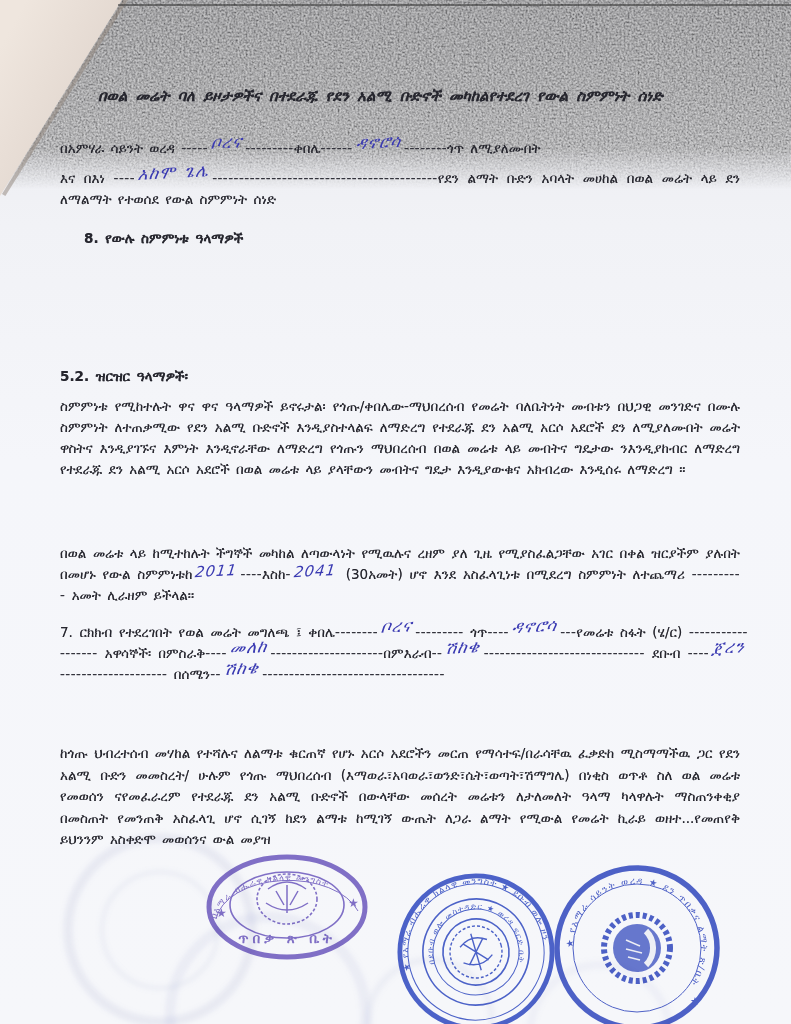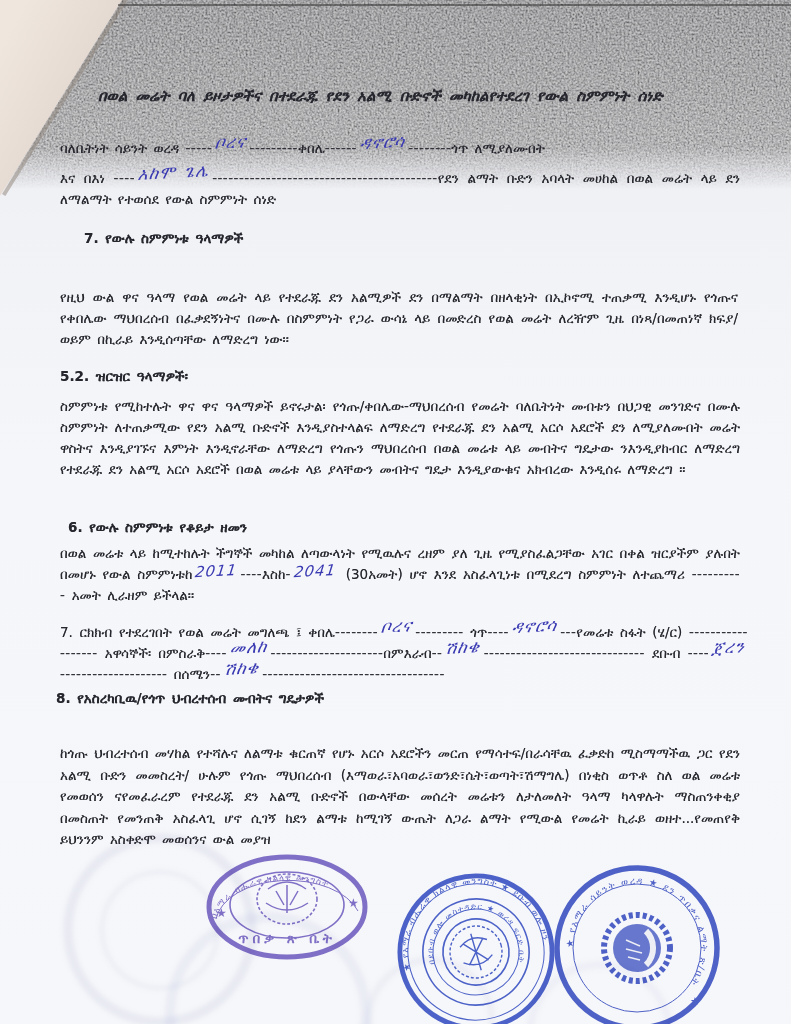--- a/index.html
+++ b/index.html
@@ -84,40 +84,37 @@
       <circle cx="160" cy="130" r="92" stroke-width="9" opacity=".16"></circle>
       <circle cx="160" cy="130" r="58" stroke-width="4" opacity=".12"></circle>
       <circle cx="268" cy="215" r="98" stroke-width="10" opacity=".13"></circle>
       <circle cx="430" cy="222" r="62" stroke-width="7" opacity=".10"></circle>
       <circle cx="600" cy="235" r="70" stroke-width="8" opacity=".09"></circle>
     </g>
   </svg>
 
   <div class="layer tx title" style="left:98px;top:84px;width:648px">በወል መሬት ባለ ይዞታዎችና በተደራጁ የደን አልሚ ቡድኖች መካከልየተደረገ የውል ስምምነት ሰነድ</div>
 
-  <div class="layer tx" style="left:60px;top:138px;width:672px"><span>ባለቤትነት ሳይንት ወረዳ </span><span class="dash">-----</span><span class="hw">ቦረና</span><span class="dash">---------</span><span>ቀበሌ</span><span class="dash">------</span><span class="hw">ዳኖሮሳ</span><span class="dash">--------</span><span>ጎጥ ለሚያለሙበት</span></div>
+  <div class="layer tx" style="left:60px;top:138px;width:672px"><span>በአምሃራ ሳይንት ወረዳ </span><span class="dash">-----</span><span class="hw">ቦረና</span><span class="dash">---------</span><span>ቀበሌ</span><span class="dash">------</span><span class="hw">ዳኖሮሳ</span><span class="dash">--------</span><span>ጎጥ ለሚያለሙበት</span></div>
 
   <div class="layer tx" style="left:60px;top:168px;width:680px"><span>እና  በእነ </span><span class="dash">----</span><span class="hw">አከሞ ጌሌ</span><span class="dash">------------------------------------------</span><span>የደን ልማት ቡድን አባላት መሀከል በወል መሬት ላይ ደን ለማልማት የተወሰደ የውል ስምምነት ሰነድ</span></div>
 
-  <div class="layer tx h" style="left:84px;top:228px;width:400px">7.  የውሉ ስምምነቱ ዓላማዎች</div>
+  <div class="layer tx h" style="left:84px;top:228px;width:400px">8.  የውሉ ስምምነቱ ዓላማዎች</div>
 
 
-  <div class="layer tx" style="left:60px;top:287px;width:678px">የዚህ ውል ዋና ዓላማ የወል መሬት ላይ የተደራጁ ደን አልሚዎች ደን በማልማት በዘላቂነት በኢኮኖሚ ተጠቃሚ እንዲሆኑ የጎጡና የቀበሌው ማህበረሰብ በፈቃደኝነትና በሙሉ በስምምነት የጋራ ውሳኔ ላይ በመድረስ የወል መሬት ለረዥም ጊዜ በነጻ/በመጠነኛ ክፍያ/ ወይም በኪራይ እንዲሰጣቸው ለማድረግ ነው፡፡</div>
 
   <div class="layer tx h" style="left:60px;top:366px;width:300px">5.2. ዝርዝር ዓላማዎች፡</div>
 
   <div class="layer tx" style="left:60px;top:396px;width:680px">ስምምነቱ የሚከተሉት ዋና ዋና ዓላማዎች ይኖሩታል፡ የጎጡ/ቀበሌው-ማህበረሰብ የመሬት ባለቤትነት መብቱን በህጋዊ መንገድና በሙሉ ስምምነት ለተጠቃሚው የደን አልሚ ቡድኖች እንዲያስተላልፍ ለማድረግ የተደራጁ ደን አልሚ አርሶ አደሮች ደን ለሚያለሙበት መሬት ዋስትና እንዲያገኙና እምነት እንዲኖራቸው ለማድረግ የጎጡን ማህበረሰብ በወል መሬቱ ላይ መብትና ግዴታው ንእንዲያከብር ለማድረግ የተደራጁ ደን አልሚ አርሶ አደሮች በወል መሬቱ ላይ ያላቸውን መብትና ግዴታ እንዲያውቁና አክብረው እንዲሰሩ ለማድረግ ፡፡</div>
 
-  <div class="layer tx h" style="left:68px;top:517px;width:400px">6. የውሉ ስምምነቱ የቆይታ ዘመን</div>
 
   <div class="layer tx" style="left:60px;top:543px;width:680px"><span>በወል መሬቱ ላይ ከሚተከሉት ችግኞች መካከል ለጣውላነት የሚዉሉና ረዘም ያለ ጊዜ የሚያስፈልጋቸው አገር በቀል ዝርያችም ያሉበት በመሆኑ የውል ስምምነቱከ</span><span class="hw small">2011</span><span class="dash">----</span><span>እስከ</span><span class="dash">-</span><span class="hw small">2041</span><span> (30አመት) ሆኖ እንደ አስፈላጊነቱ በሚደረግ ስምምነት  ለተጨማሪ </span><span class="dash">----------</span><span> አመት ሊራዘም ይችላል፡፡</span></div>
 
   <div class="layer tx" style="left:60px;top:622px;width:688px"><span>7. ርክክብ የተደረገበት የወል መሬት መግለጫ ፤ ቀበሌ</span><span class="dash">--------</span><span class="hw">ቦረና</span><span class="dash">---------</span><span> ጎጥ</span><span class="dash">----</span><span class="hw">ዳኖሮሳ</span><span class="dash">---</span><span>የመሬቱ ስፋት (ሄ/ር) </span><span class="dash">------------------</span><span> አዋሳኞች፡ በምስራቅ</span><span class="dash">----</span><span class="hw">መለከ</span><span class="dash">---------------------</span><span>በምእራብ</span><span class="dash">--</span><span class="hw">ሽከቄ</span><span class="dash">----</span><span class="dash">--------------------------</span><span> ደቡብ </span><span class="dash">----</span><span class="hw">ጀረን</span><span class="dash">--------------------</span><span> በሰሜን</span><span class="dash">--</span><span class="hw">ሽከቄ</span><span class="dash">----------------------------------</span></div>
 
-  <div class="layer tx h" style="left:56px;top:688px;width:520px">8. የአስረካቢዉ/የጎጥ ህብረተሰብ መብትና ግዴታዎች</div>
 
 
   <div class="layer tx" style="left:60px;top:743px;width:680px;line-height:21.5px">ከጎጡ ህብረተሰብ መሃከል የተሻሉና ለልማቱ ቁርጠኛ የሆኑ አርሶ አደሮችን መርጠ የማሳተፍ/በራሳቸዉ ፈቃድከ ሚስማማችዉ ጋር የደን አልሚ ቡድን መመስረት/ ሁሉም የጎጡ ማህበረሰብ (እማወራ፣አባወራ፣ወንድ፣ሴት፣ወጣት፣ሽማግሌ) በነቂስ ወጥቶ ስለ ወል መሬቱ የመወሰን ናየመፈራረም የተደራጁ ደን አልሚ ቡድኖች በውላቸው መሰረት መሬቱን ለታለመለት ዓላማ ካላዋሉት ማስጠንቀቂያ በመስጠት የመንጠቅ አስፈላጊ ሆኖ ሲገኝ ከደን ልማቱ ከሚገኝ ውጤት ለጋራ ልማት የሚውል የመሬት ኪራይ ወዘተ...የመጠየቅ ይህንንም አስቀድሞ መወሰንና ውል መያዝ</div>
 
   <svg class="layer stamps" width="791" height="200" style="left:0;top:845px" viewBox="0 0 791 200" aria-hidden="true">
 
     <g stroke="#7b68c6" fill="none" opacity=".92">
       <ellipse cx="287" cy="62" rx="78" ry="50" stroke-width="5"></ellipse>
       <ellipse cx="287" cy="60" rx="57" ry="33" stroke-width="1.6"></ellipse>
       <ellipse cx="287" cy="54" rx="30" ry="25" stroke-width="1.6" stroke-dasharray="3 2"></ellipse>

